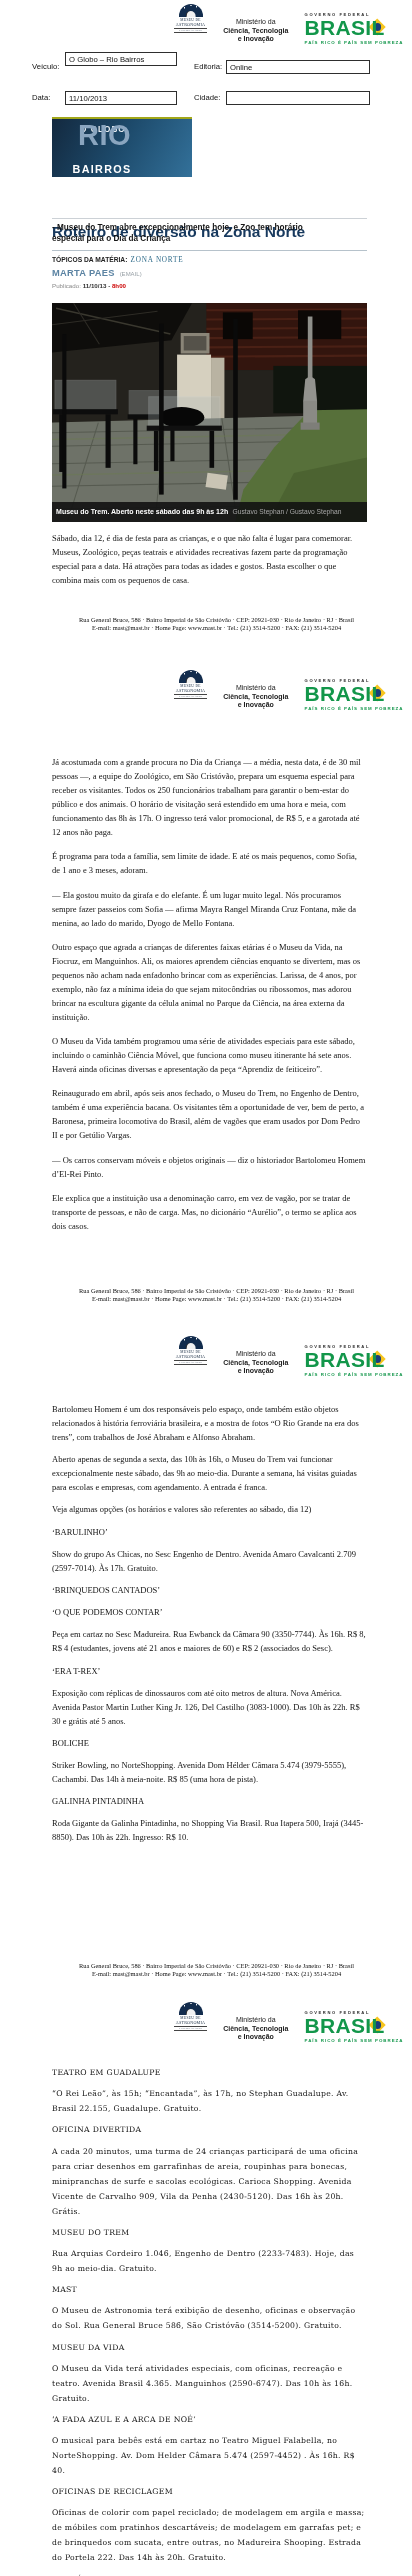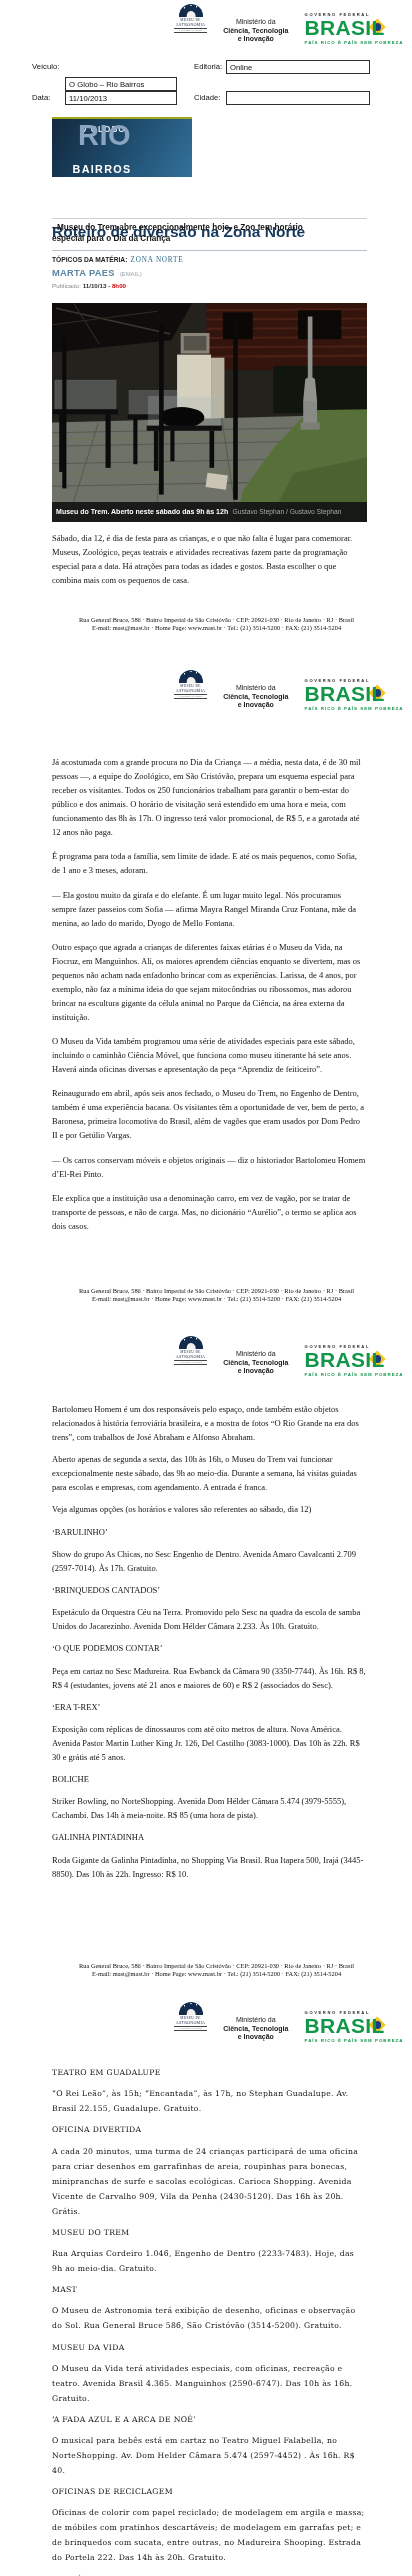--- a/index.html
+++ b/index.html
@@ -96,21 +96,21 @@
         <div class="m3">e Inovação</div>
       </div>
       <div class="brasil">
         <div class="gov">GOVERNO FEDERAL</div>
         <div class="name">BRASIL</div>
         <div class="tag">PAÍS RICO É PAÍS SEM POBREZA</div>
       </div>
     </div>
 
     <div class="flabel" style="left:32px;top:62px">Veículo:</div>
-    <div class="fbox" style="left:65px;top:77px;width:112px">O Globo – Rio Bairros</div>
+    <div class="fbox" style="left:65px;top:52px;width:112px">O Globo – Rio Bairros</div>
     <div class="flabel" style="left:194px;top:62px">Editoria:</div>
     <div class="fbox" style="left:226px;top:60px;width:144px">Online</div>
     <div class="flabel" style="left:32px;top:93px">Data:</div>
     <div class="fbox" style="left:65px;top:91px;width:112px">11/10/2013</div>
     <div class="flabel" style="left:194px;top:93px">Cidade:</div>
     <div class="fbox" style="left:226px;top:91px;width:144px"></div>
 
     <div class="oglobo">
       <div class="brand">O GLOBO</div>
       <div class="big">RIO</div>
@@ -279,21 +279,20 @@
       </div>
     </div>
 
     <div class="content c3">
       <p>Bartolomeu Homem é um dos responsáveis pelo espaço, onde também estão objetos relacionados à história ferroviária brasileira, e a mostra de fotos “O Rio Grande na era dos trens”, com trabalhos de José Abraham e Alfonso Abraham.</p>
       <p>Aberto apenas de segunda a sexta, das 10h às 16h, o Museu do Trem vai funcionar excepcionalmente neste sábado, das 9h ao meio-dia. Durante a semana, há visitas guiadas para escolas e empresas, com agendamento. A entrada é franca.</p>
       <p>Veja algumas opções (os horários e valores são referentes ao sábado, dia 12)</p>
       <div class="h">‘BARULINHO’</div>
       <p>Show do grupo As Chicas, no Sesc Engenho de Dentro. Avenida Amaro Cavalcanti 2.709 (2597-7014). Às 17h. Gratuito.</p>
       <div class="h">‘BRINQUEDOS CANTADOS’</div>
-      <p>Espetáculo da Orquestra Céu na Terra. Promovido pelo Sesc na quadra da escola de samba Unidos do Jacarezinho. Avenida Dom Hélder Câmara 2.233. Às 10h. Gratuito.</p>
       <div class="h">‘O QUE PODEMOS CONTAR’</div>
       <p>Peça em cartaz no Sesc Madureira. Rua Ewbanck da Câmara 90 (3350-7744). Às 16h. R$ 8, R$ 4 (estudantes, jovens até 21 anos e maiores de 60) e R$ 2 (associados do Sesc).</p>
       <div class="h">‘ERA T-REX’</div>
       <p>Exposição com réplicas de dinossauros com até oito metros de altura. Nova América. Avenida Pastor Martin Luther King Jr. 126, Del Castilho (3083-1000). Das 10h às 22h. R$ 30 e grátis até 5 anos.</p>
       <div class="h">BOLICHE</div>
       <p>Striker Bowling, no NorteShopping. Avenida Dom Hélder Câmara 5.474 (3979-5555), Cachambi. Das 14h à meia-noite. R$ 85 (uma hora de pista).</p>
       <div class="h">GALINHA PINTADINHA</div>
       <p>Roda Gigante da Galinha Pintadinha, no Shopping Via Brasil. Rua Itapera 500, Irajá (3445-8850). Das 10h às 22h. Ingresso: R$ 10.</p>
     </div>
 

